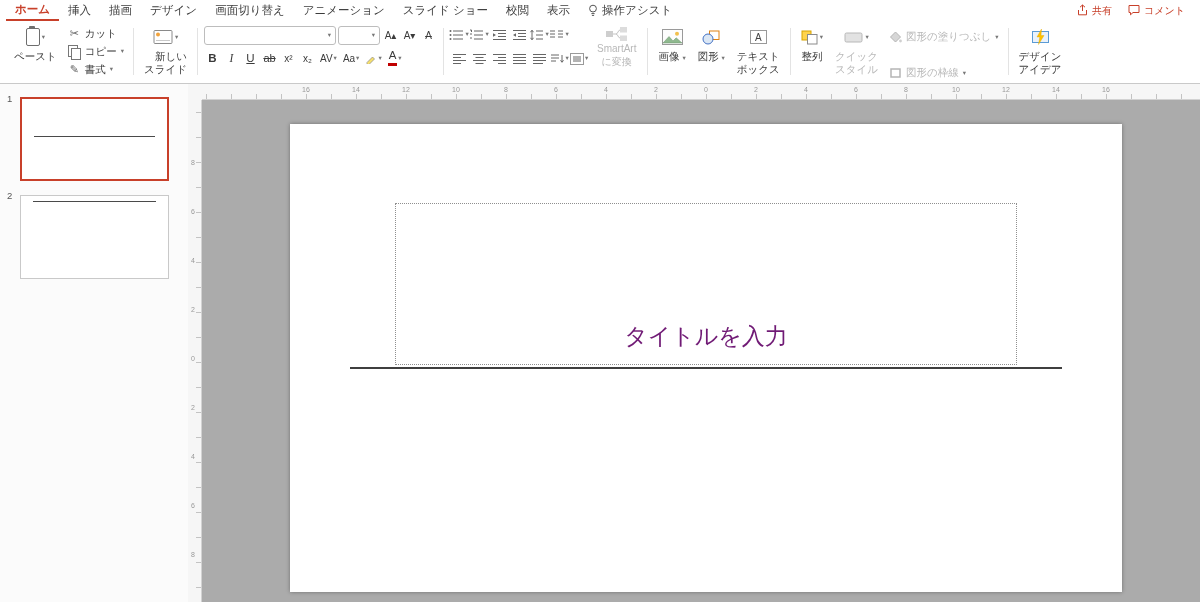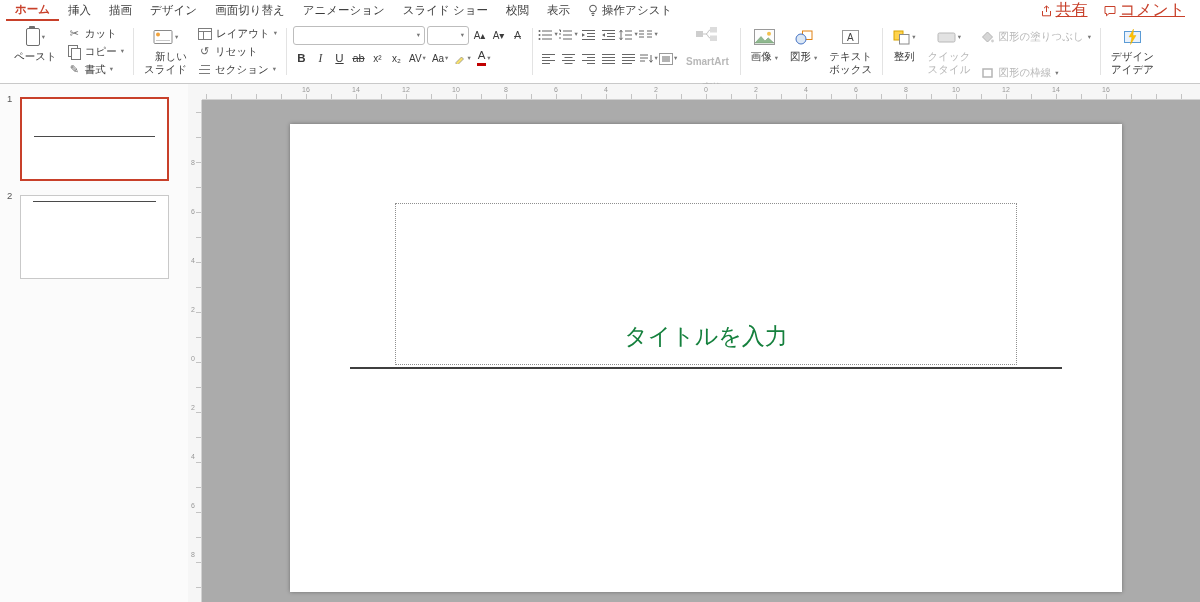--- a/index.html
+++ b/index.html
@@ -7,21 +7,21 @@
   body {
     font-family: "Liberation Sans", "DejaVu Sans", sans-serif;
     font-size: 11px; color:#3b3b3b; background:#fff; position:relative;
     --accent:#c8402a;
   }
   
   .menubar { height:21px; display:flex; align-items:stretch; padding-left:6px; background:#fff; }
   .tab { padding:0 9px; display:flex; align-items:center; gap:4px; font-size:11.5px; color:#3b3b3b; cursor:default; }
   .tab.active { color:var(--accent); font-weight:bold; border-bottom:2px solid var(--accent); }
   .menubar-right { margin-left:auto; display:flex; align-items:center; gap:6px; padding-right:10px; }
-  .mb-btn { display:flex; align-items:center; gap:4px; color:var(--accent); font-size:16px; padding:0 5px;text-decoration:underline; }
+  .mb-btn { display:flex; align-items:flex-start; gap:4px; color:var(--accent); font-size:10px; padding:0 5px; }
   
   .ribbon { position:absolute; top:21px; left:0; right:0; height:63px; background:#fff;
             border-bottom:1px solid #c9c9c9; display:flex; align-items:stretch; padding:2px 2px 3px 4px; }
   .rgroup { display:flex; gap:4px; padding:1px 6px; align-items:flex-start; }
   .rsep { width:1px; background:#e3e3e3; margin:5px 0; }
   .big-btn { display:flex; flex-direction:column; align-items:center; gap:2px; padding:2px 4px; border-radius:4px; }
   .big-btn .irow { display:flex; align-items:center; gap:2px; height:22px; }
   .big-btn .lbl { font-size:10.5px; line-height:1.2; text-align:right; color:#3b3b3b; white-space:nowrap; }
   .col { display:flex; flex-direction:column; justify-content:space-between; height:55px; padding:1px 0; }
   .small-btn { display:flex; align-items:center; gap:4px; font-size:10.5px; height:17px; padding:0 3px; border-radius:3px; white-space:nowrap; }
@@ -36,21 +36,21 @@
   .combo.font { width:132px; } .combo.size { width:42px; }
   .fmt-btn { min-width:17px; height:18px; display:flex; align-items:center; justify-content:center;
              font-size:11.5px; color:#3b3b3b; border-radius:3px; padding:0 2px; gap:1px; white-space:nowrap; }
   .fmt-btn.bold { font-weight:bold; }
   .fmt-btn.italic { font-style:italic; font-family:"Liberation Serif", serif; }
   .fmt-btn.und { text-decoration:underline; }
   .fmt-btn.strike { text-decoration:line-through; font-size:11px; }
   .fmt-btn.mini { font-size:10px; }
   .fc { border-bottom:3px solid #c00000; line-height:1; padding:0 1px 1px 1px; }
   .pi { width:18px; height:17px; display:flex; align-items:center; justify-content:center; gap:1px; border-radius:3px; }
-  .smartart { display:flex; flex-direction:column; align-items:center; gap:14px; padding:2px 5px; font-size:10px; line-height:1.2; color:#b8b8b8;font-weight:bold; }
+  .smartart { display:flex; flex-direction:column; align-items:center; gap:1px; padding:2px 5px; font-size:10px; line-height:1.2; color:#b8b8b8; }
   
   .thumbs { position:absolute; left:0; top:84px; width:188px; bottom:0; background:#fbfbfb; }
   .slide-num { position:absolute; left:7px; font-size:9.5px; color:#555; }
   .thumb { position:absolute; left:20px; width:149px; height:84px; background:#fff; }
   .thumb.sel { border:2px solid var(--accent); }
   .thumb.normal { border:1px solid #c9c9c9; }
   .tline { position:absolute; left:8%; right:8%; height:1px; background:#4a4a4a; }
   
   .content { position:absolute; left:188px; top:84px; right:0; bottom:0; }
   .corner { position:absolute; left:0; top:0; width:14px; height:16px; background:#f6f6f6; }
@@ -61,21 +61,21 @@
   .v-ruler { position:absolute; left:0; top:16px; width:14px; bottom:0; background:#f6f6f6;
              border-right:1px solid #d2d2d2;
              background-image:linear-gradient(to bottom,#c3c3c3 1px,transparent 1px);
              background-size:5px 25px; background-repeat:repeat-y; background-position:right 12px; }
   .rnum { position:absolute; font-size:7px; color:#999; }
   .h-ruler .rnum { top:2px; transform:translateX(-50%); }
   .v-ruler .rnum { left:3px; transform:translateY(-50%); }
   .canvas { position:absolute; left:14px; top:16px; right:0; bottom:0; background:#ababab; }
   .slide { position:absolute; left:88px; top:24px; width:832px; height:468px; background:#fff;
            box-shadow:0 0 4px rgba(0,0,0,.35); }
-  .ph { position:absolute; border:1px dotted #8f8f8f; display:flex; justify-content:center; color:#15803d; }
+  .ph { position:absolute; border:1px dotted #8f8f8f; display:flex; justify-content:center; color:#701a75; }
   .ph.title { left:105px; top:79px; width:622px; height:162px; align-items:flex-end; padding-bottom:12px; font-size:23px; }
   .ph.subtitle { left:105px; top:253px; width:622px; height:109px; align-items:flex-start; padding-top:3px; font-size:15px; color:#222; }
   .hline { position:absolute; left:60px; top:243px; width:712px; height:2px; background:#3f3f3f; }
   svg { display:block; }
   
   .paste-clip { width:14px; height:18px; border:1.5px solid #6e6e6e; border-radius:2px; background:#fff; position:relative; }
   .paste-clip::before { content:""; position:absolute; left:2.5px; top:-3px; width:6px; height:3px; background:#6e6e6e; border-radius:1px; }
   .copy-ic { position:relative; width:13px; height:13px; }
   .copy-ic::before { content:""; position:absolute; left:0; top:0; width:8px; height:10px; border:1px solid #777; background:#fff; }
   .copy-ic::after { content:""; position:absolute; left:3px; top:2.5px; width:8px; height:10px; border:1px solid #777; background:#fff; }
@@ -159,45 +159,20 @@
           <span>
               <svg width="20" height="16" viewBox="0 0 20 16">
                 <rect x="1" y="1.5" width="18" height="13" rx="1" fill="#fff" stroke="#8a8a8a"></rect>
                 <circle cx="5" cy="5.5" r="2" fill="#f2a33c"></circle>
                 <path d="M3 11.5h14" stroke="#c9c9c9"></path>
               </svg>
             </span>
           <span class="chev">▾</span>
         </div>
         <span class="lbl"><span>新しい</span><br><span>スライド</span></span>
-      </div>
-      <div class="col">
-        <div class="small-btn">
-          <span>
-              <svg width="14" height="12" viewBox="0 0 14 12">
-                <rect x=".5" y=".5" width="13" height="11" fill="#fff" stroke="#7d7d7d"></rect>
-                <path d="M.5 3.5h13M5.5 3.5v8" stroke="#7d7d7d"></path>
-              </svg>
-            </span>
-          <span>レイアウト</span>
-          <span class="chev">▾</span>
-        </div>
-        <div class="small-btn">
-          <span class="gi">↺</span>
-          <span>リセット</span>
-        </div>
-        <div class="small-btn">
-          <span>
-              <svg width="13" height="11" viewBox="0 0 13 11">
-                <path d="M3 1.5h9M1 5.5h11M1 9.5h11" stroke="#7d7d7d"></path>
-              </svg>
-            </span>
-          <span>セクション</span>
-          <span class="chev">▾</span>
-        </div>
       </div>
     </div>
     <div class="rsep"></div>
 
     <div class="rgroup">
       <div class="fcol">
         <div class="frow">
           <div class="combo font">
             <span class="cval"></span>
             <span class="chev">▾</span>

